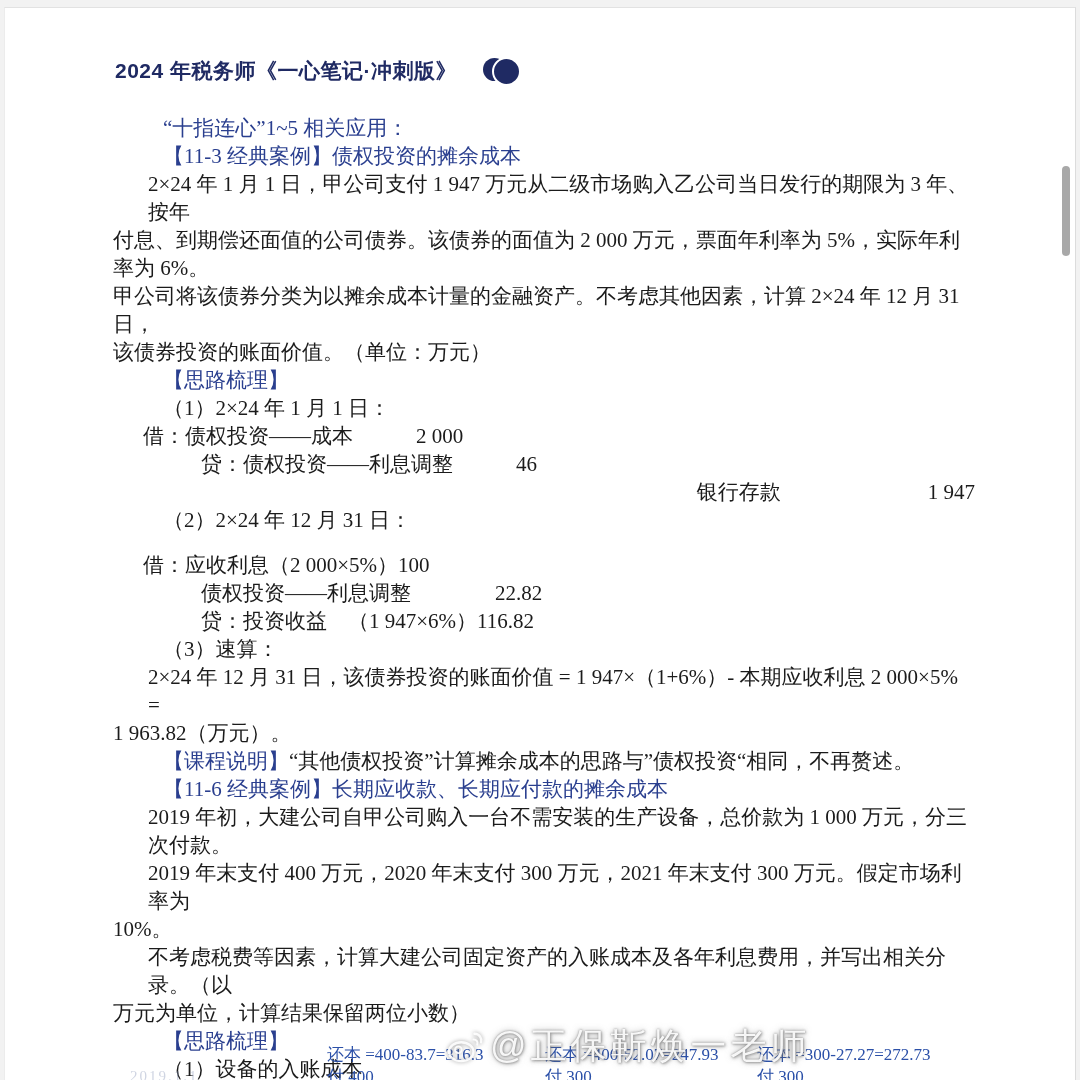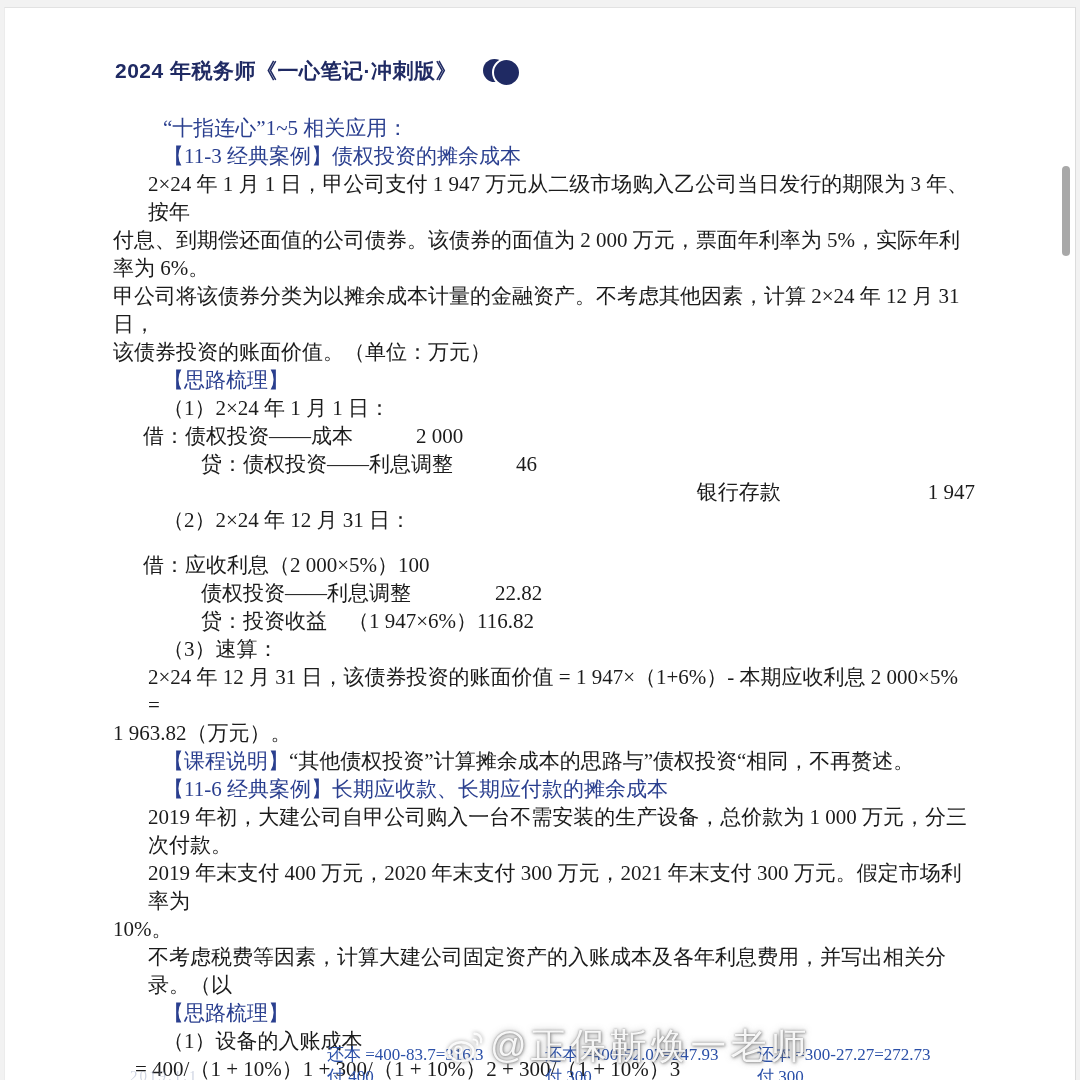--- a/index.html
+++ b/index.html
@@ -8,21 +8,21 @@
     background:#f2f2f2;
     font-family:"Liberation Serif","DejaVu Serif",serif;
   }
   .page{
     position:absolute;left:4px;top:7px;width:1072px;height:1073px;
     background:#ffffff;
     border-top:1px solid #e2e2e2;border-left:1px solid #ececec;border-right:1px solid #dcdcdc;
     box-sizing:border-box;
   }
   .header{
-    position:absolute;left:115px;top:57px;display:flex;align-items:center;gap:26px;
+    position:absolute;left:115px;top:57px;display:flex;gap:26px;
     font-family:"Liberation Sans","DejaVu Sans",sans-serif;
   }
   .header-title{
     font-size:21px;font-weight:bold;color:var(--navy);letter-spacing:.5px;
   }
   .logo{position:relative;width:46px;height:26px;}
   .logo .c1{
     position:absolute;left:0;top:1px;width:23px;height:23px;border-radius:50%;
     background:var(--navy);
   }
@@ -88,20 +88,21 @@
     <div class="doc-line" style="padding-left: 88px;"><span>贷：投资收益　（1 947×6%）116.82</span></div>
     <div class="doc-line" style="padding-left: 50px;"><span>（3）速算：</span></div>
     <div class="doc-line" style="padding-left: 35px;"><span>2×24 年 12 月 31 日，该债券投资的账面价值 = 1 947×（1+6%）- 本期应收利息 2 000×5% =</span></div>
     <div class="doc-line" style="padding-left: 0px;"><span>1 963.82（万元）。</span></div>
     <div class="doc-line" style="padding-left: 50px;"><span class="blue">【课程说明】</span><span>“其他债权投资”计算摊余成本的思路与”债权投资“相同，不再赘述。</span></div>
     <div class="doc-line" style="padding-left: 50px;"><span class="blue">【11-6 经典案例】长期应收款、长期应付款的摊余成本</span></div>
     <div class="doc-line" style="padding-left: 35px;"><span>2019 年初，大建公司自甲公司购入一台不需安装的生产设备，总价款为 1 000 万元，分三次付款。</span></div>
     <div class="doc-line" style="padding-left: 35px;"><span>2019 年末支付 400 万元，2020 年末支付 300 万元，2021 年末支付 300 万元。假定市场利率为</span></div>
     <div class="doc-line" style="padding-left: 0px;"><span>10%。</span></div>
     <div class="doc-line" style="padding-left: 35px;"><span>不考虑税费等因素，计算大建公司固定资产的入账成本及各年利息费用，并写出相关分录。（以</span></div>
+    <div class="doc-line" style="padding-left: 0px;"><span>万元为单位，计算结果保留两位小数）</span></div>
     <div class="doc-line" style="padding-left: 50px;"><span class="blue">【思路梳理】</span></div>
     <div class="doc-line" style="padding-left: 50px;"><span>（1）设备的入账成本</span></div>
     <div class="doc-line" style="padding-left: 22px;"><span>= 400/（1 + 10%）1 + 300/（1 + 10%）2 + 300/（1 + 10%）3</span></div>
   </div>
 
 <div id="footnotes">
     <div class="footnote-col" style="left: 327px; top: 1044px;">
       <div>还本 =400-83.7=316.3</div>
       <div>付 400</div>
     </div>

